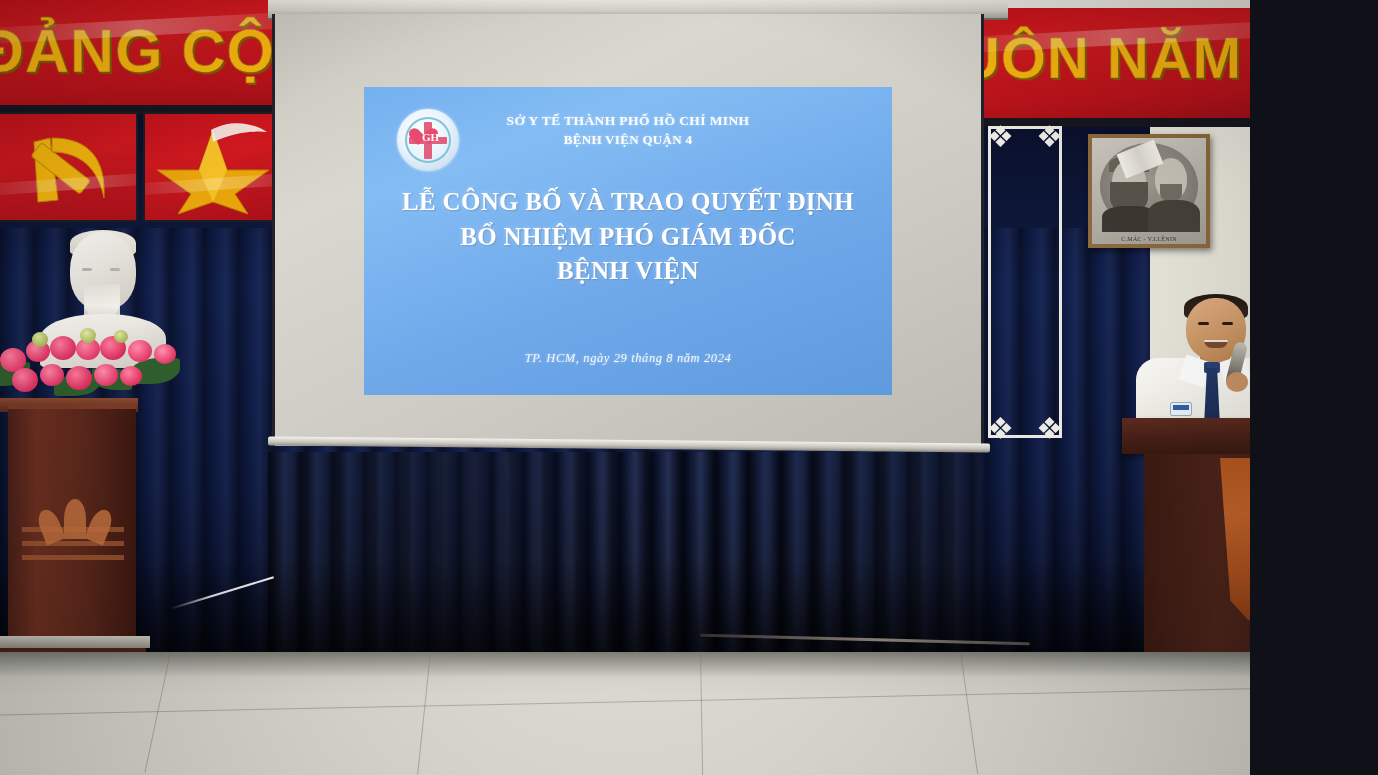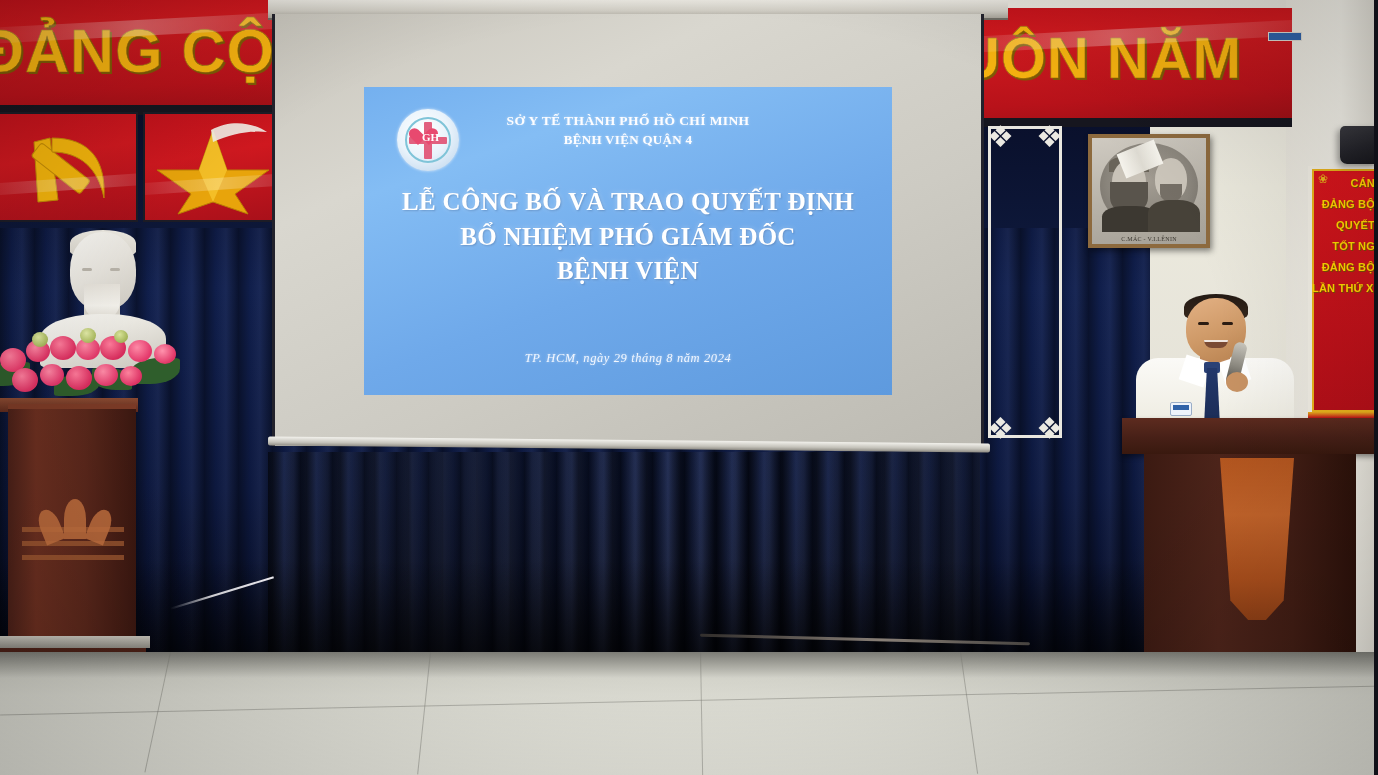--- a/index.html
+++ b/index.html
@@ -1,19 +1,19 @@
 <!DOCTYPE html>
 <html><head>
 <meta charset="utf-8">
 <title>Le Cong Bo Quyet Dinh - Benh Vien Quan 4</title>
 <style>
   html,body{margin:0;padding:0;background:#101018;}
   *{box-sizing:border-box;}
   .stage{
-    position:relative;width:1374px;height:775px;overflow:hidden;
+    position:relative;width:1250px;height:775px;overflow:hidden;
     font-family:"Liberation Sans", sans-serif;
     background:#0d1630;
   }
 
   
   .ceiling{position:absolute;left:0;top:0;width:1378px;height:46px;
     background:linear-gradient(180deg,#cfcbc2 0%,#ddd9d0 55%,#c6c2b8 100%);}
   .ceiling-line{position:absolute;background:#a9a49a;height:1px;opacity:.75;}
   .wall-right{position:absolute;left:880px;top:0;width:498px;height:470px;
     background:linear-gradient(180deg,#e5e2da 0%,#eceade 40%,#e3e0d6 100%);}

